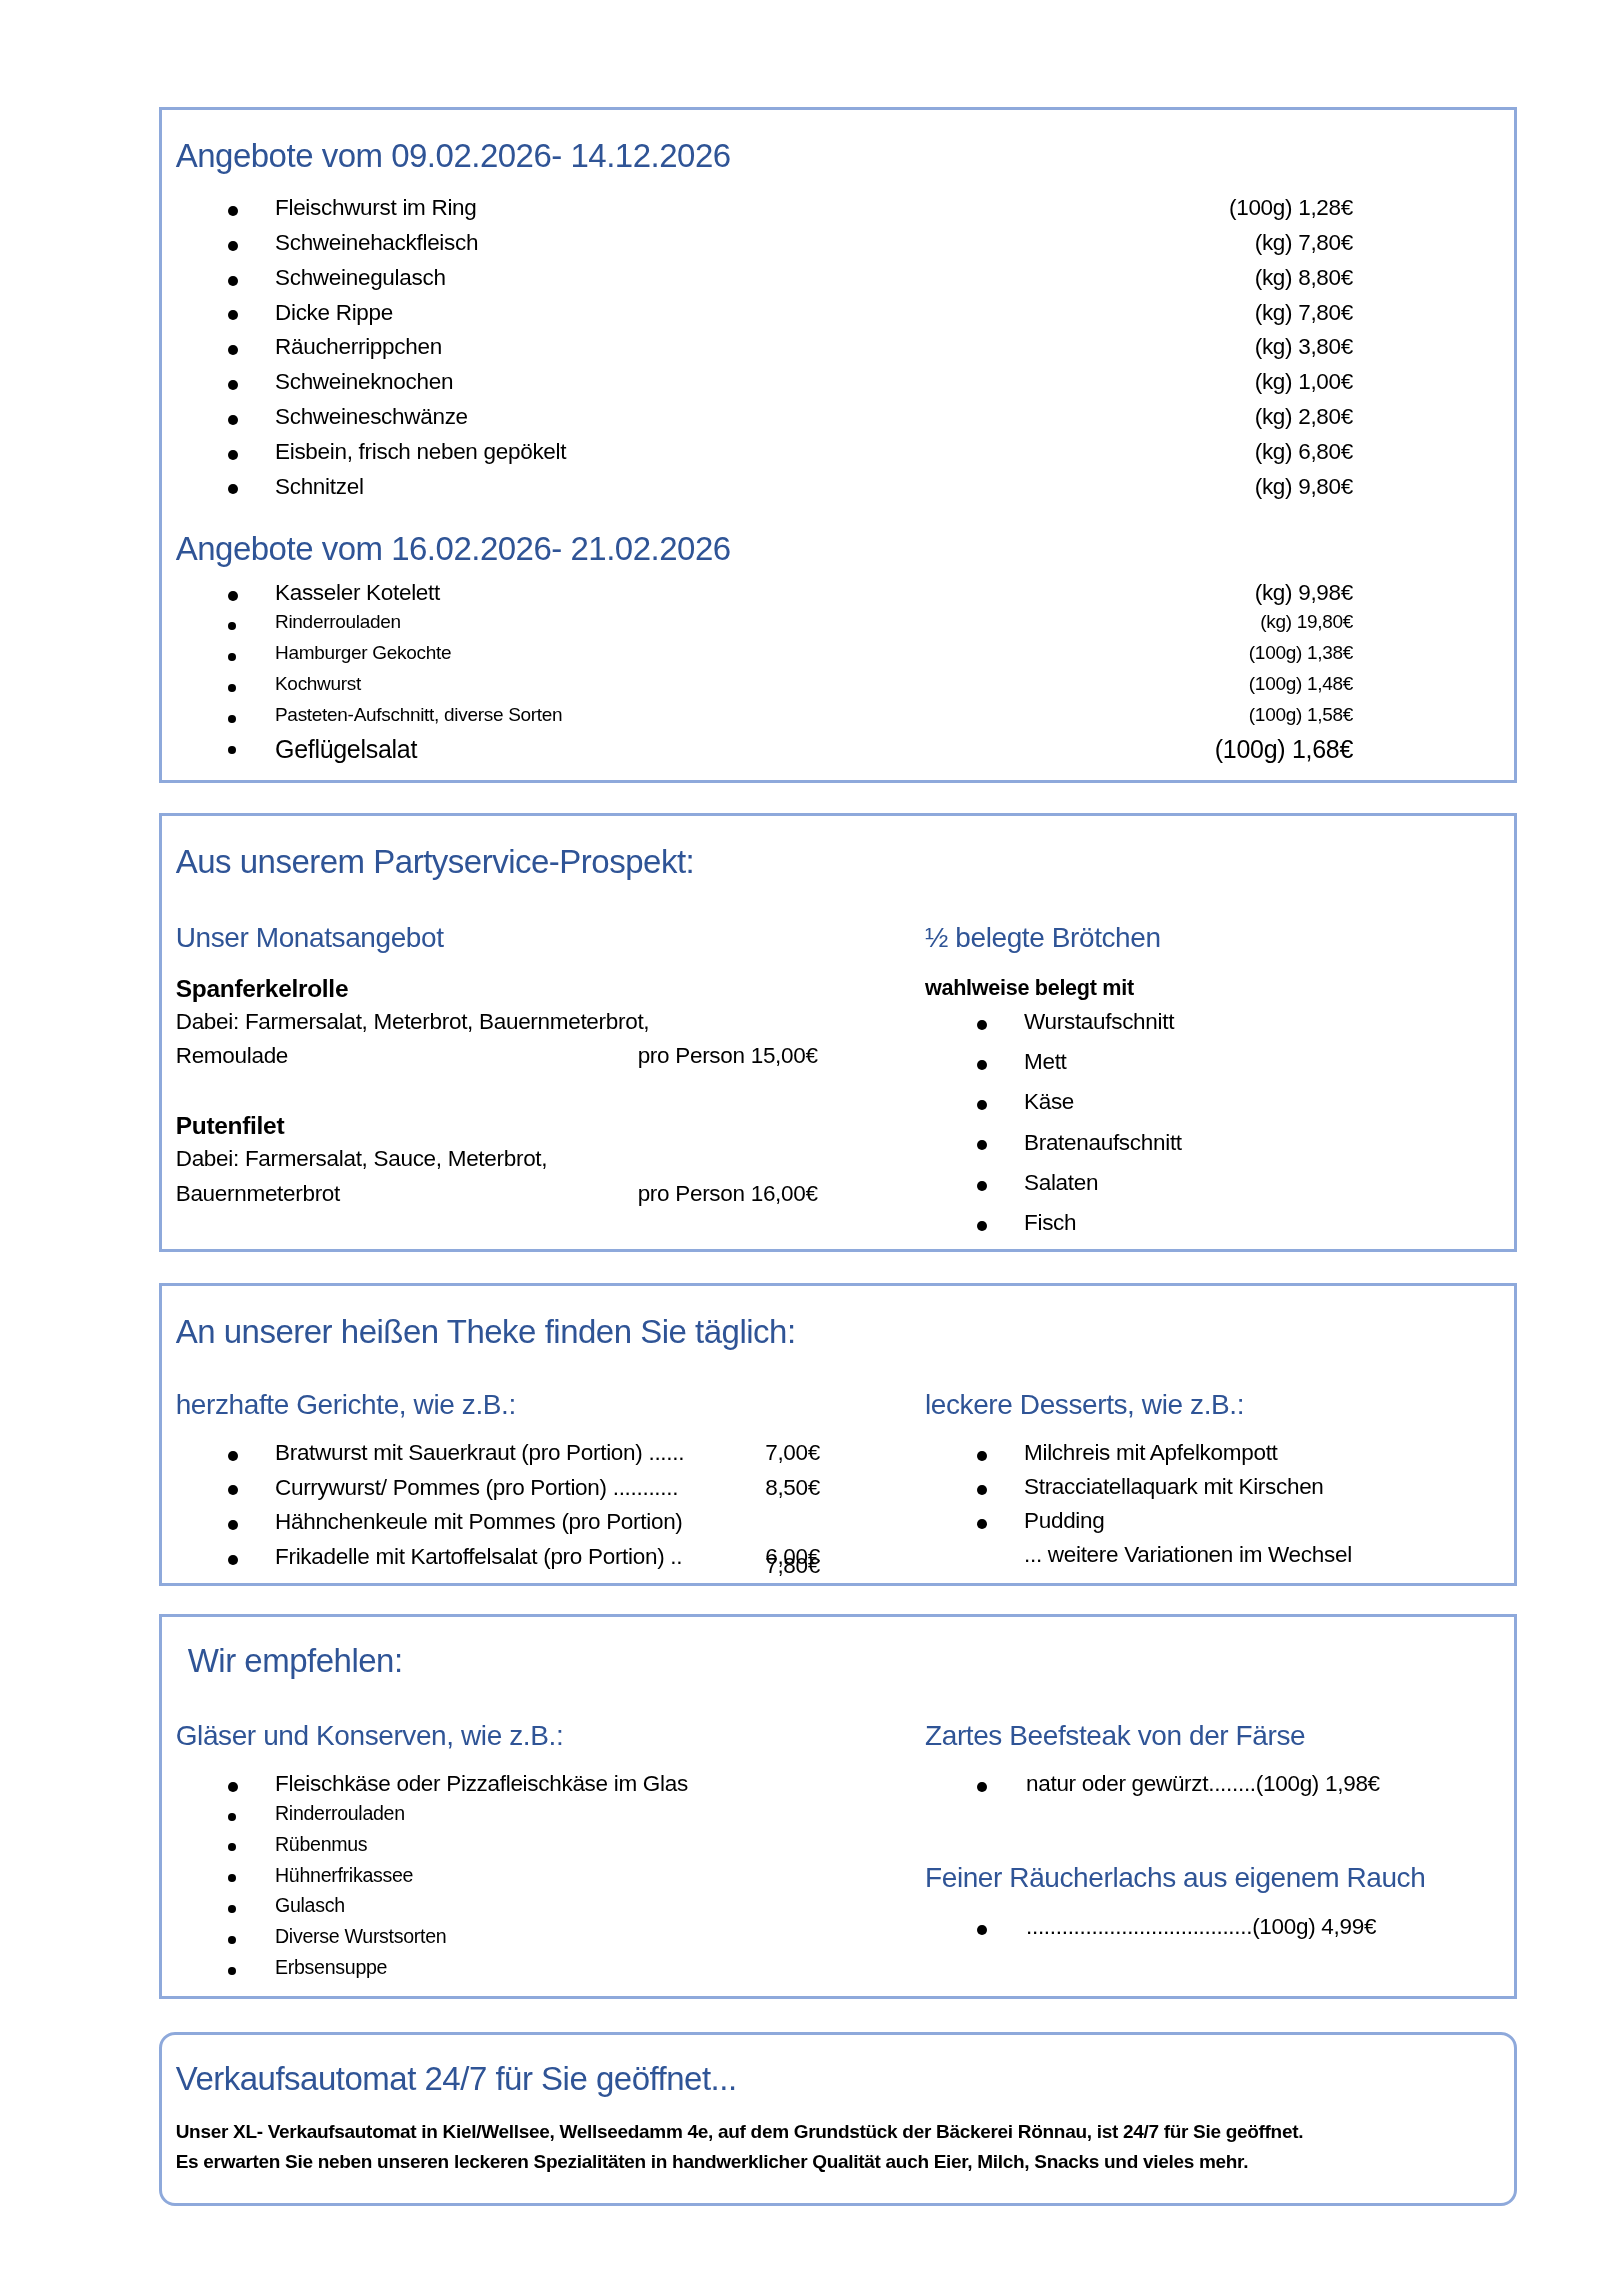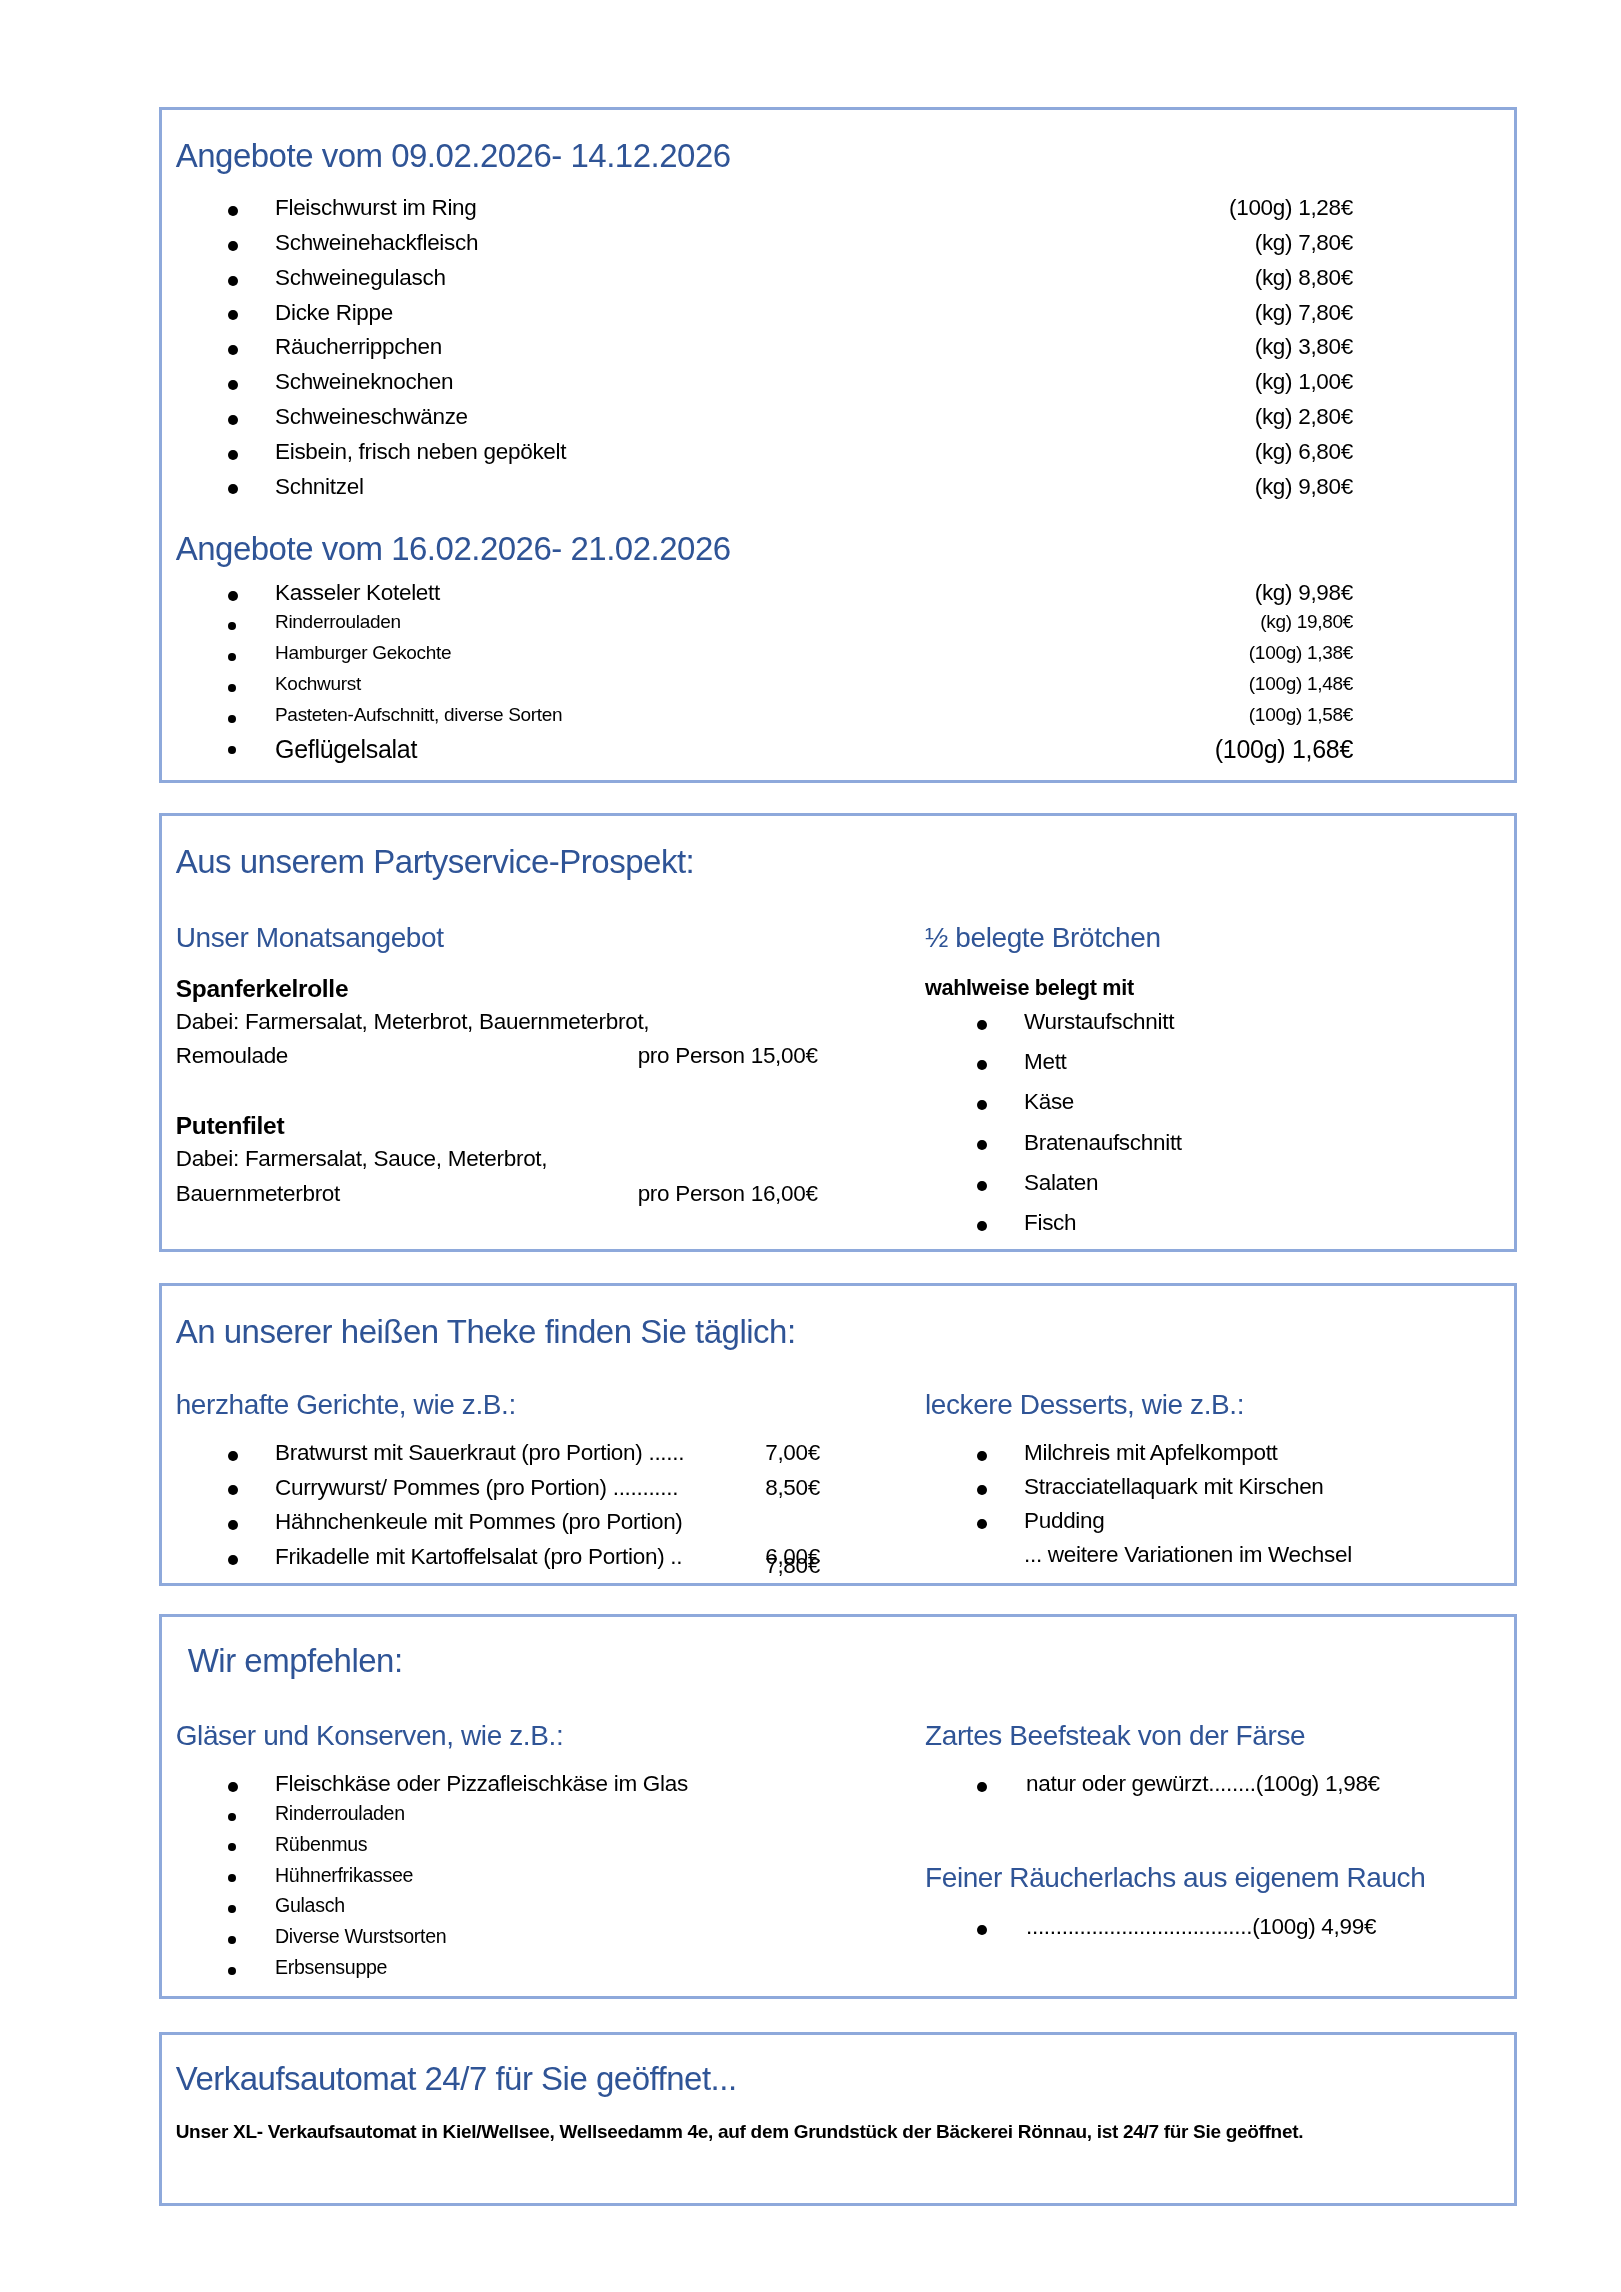--- a/index.html
+++ b/index.html
@@ -204,17 +204,18 @@
 
   <div class="h2" style="left:763px; top:103px;">Zartes Beefsteak von der Färse</div>
   <div class="bullet" style="left:815px; top:165px;"></div>
   <div class="txt" style="left:864px; top:154px;">natur oder gewürzt........(100g) 1,98€</div>
 
   <div class="h2" style="left:763px; top:245px;">Feiner Räucherlachs aus eigenem Rauch</div>
   <div class="bullet" style="left:815px; top:308px;"></div>
   <div class="txt" style="left:864px; top:297px;">......................................(100g) 4,99€</div>
 </div>
 
-<div class="box" style="top:2032px; height:174px;">
+<div class="box" style="top:2032px; height:174px;border-radius:16px;">
   <div class="h1" style="left:13.7px; top:24.5px;">Verkaufsautomat 24/7 für Sie geöffnet...</div>
   <div class="para" style="left:13.7px; top:86px;">Unser XL- Verkaufsautomat in Kiel/Wellsee, Wellseedamm 4e, auf dem Grundstück der Bäckerei Rönnau, ist 24/7 für Sie geöffnet.</div>
+  <div class="para" style="left:13.7px; top:116px;">Es erwarten Sie neben unseren leckeren Spezialitäten in handwerklicher Qualität auch Eier, Milch, Snacks und vieles mehr.</div>
 </div>
 
 
 </body></html>

